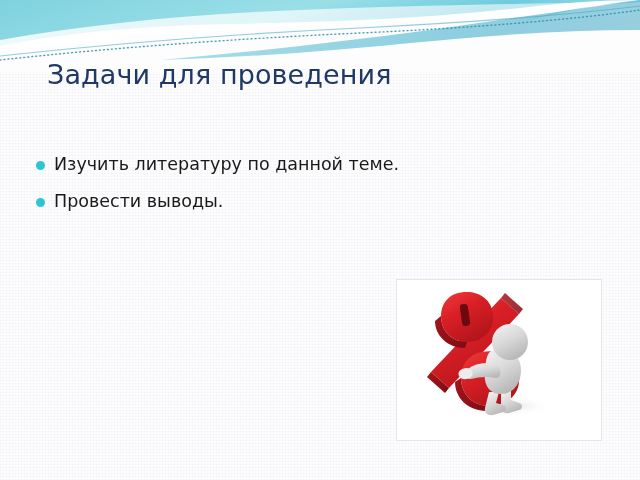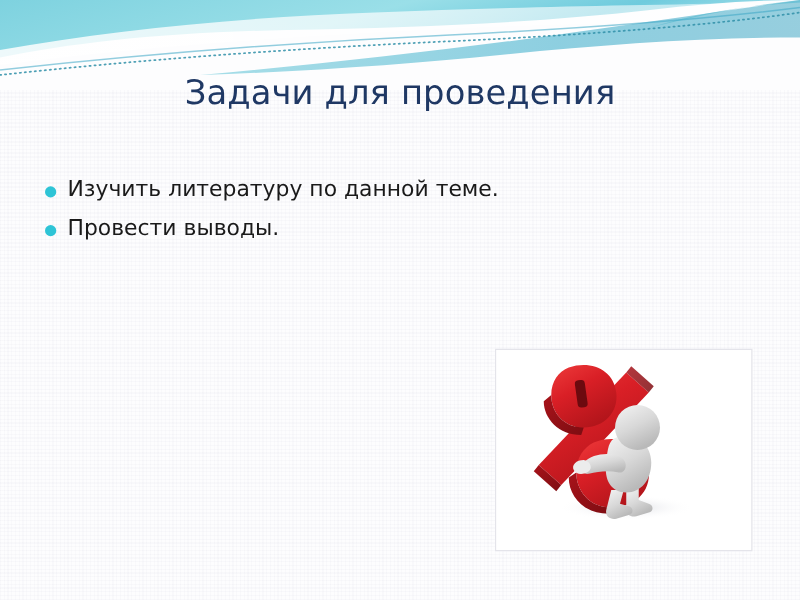--- a/index.html
+++ b/index.html
@@ -46,24 +46,24 @@
   #header-decoration svg {
     display: block;
     width: 640px;
     height: 72px;
   }
 
   
   #title-block {
     position: absolute;
     top: 58px;
-    left: 60px;
+    left: 47px;
     width: 520px;
     z-index: 4;
-    text-align: center;
+    text-align: left;
   }
   .title-line {
     color: #1f3864;
     font-size: 27px;
     line-height: 33px;
     font-weight: normal;
     letter-spacing: 0.1px;
     white-space: nowrap;
   }
 
@@ -98,20 +98,21 @@
   .bullet-text {
     display: block;
     margin-left: 18px;
     color: #1a1a1a;
     font-size: 17.5px;
     line-height: 25px;
   }
   .bullet-text .line {
     display: block;
     white-space: pre;
+    margin-top: 12px;
   }
   .bullet-text .line.indent-1 { margin-left: 8px; }
   .bullet-text .line.indent-2 { margin-left: 16px; }
 
   
   #picture-frame {
     position: absolute;
     left: 396px;
     top: 279px;
     width: 204px;

